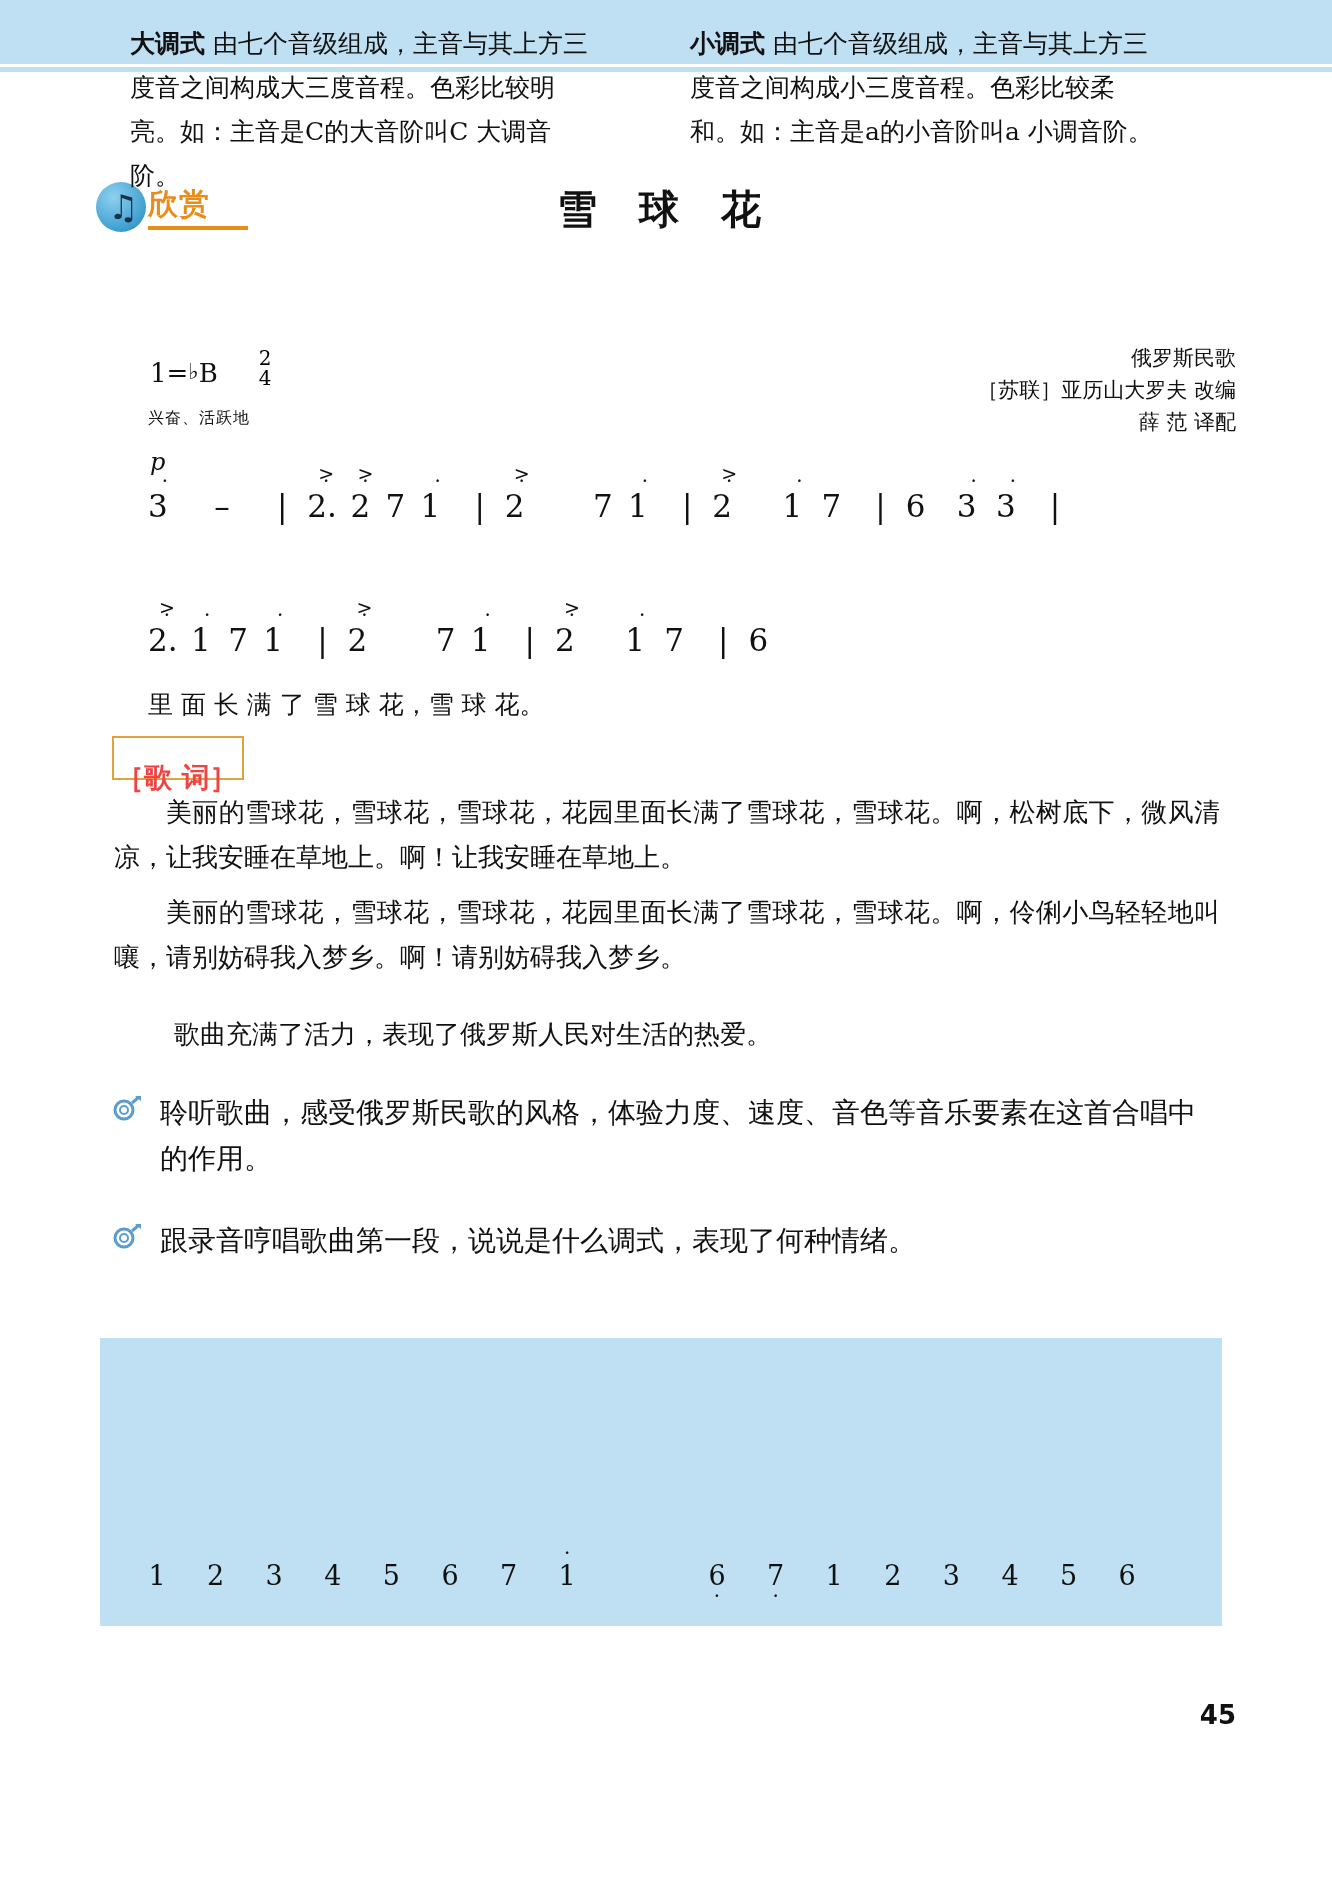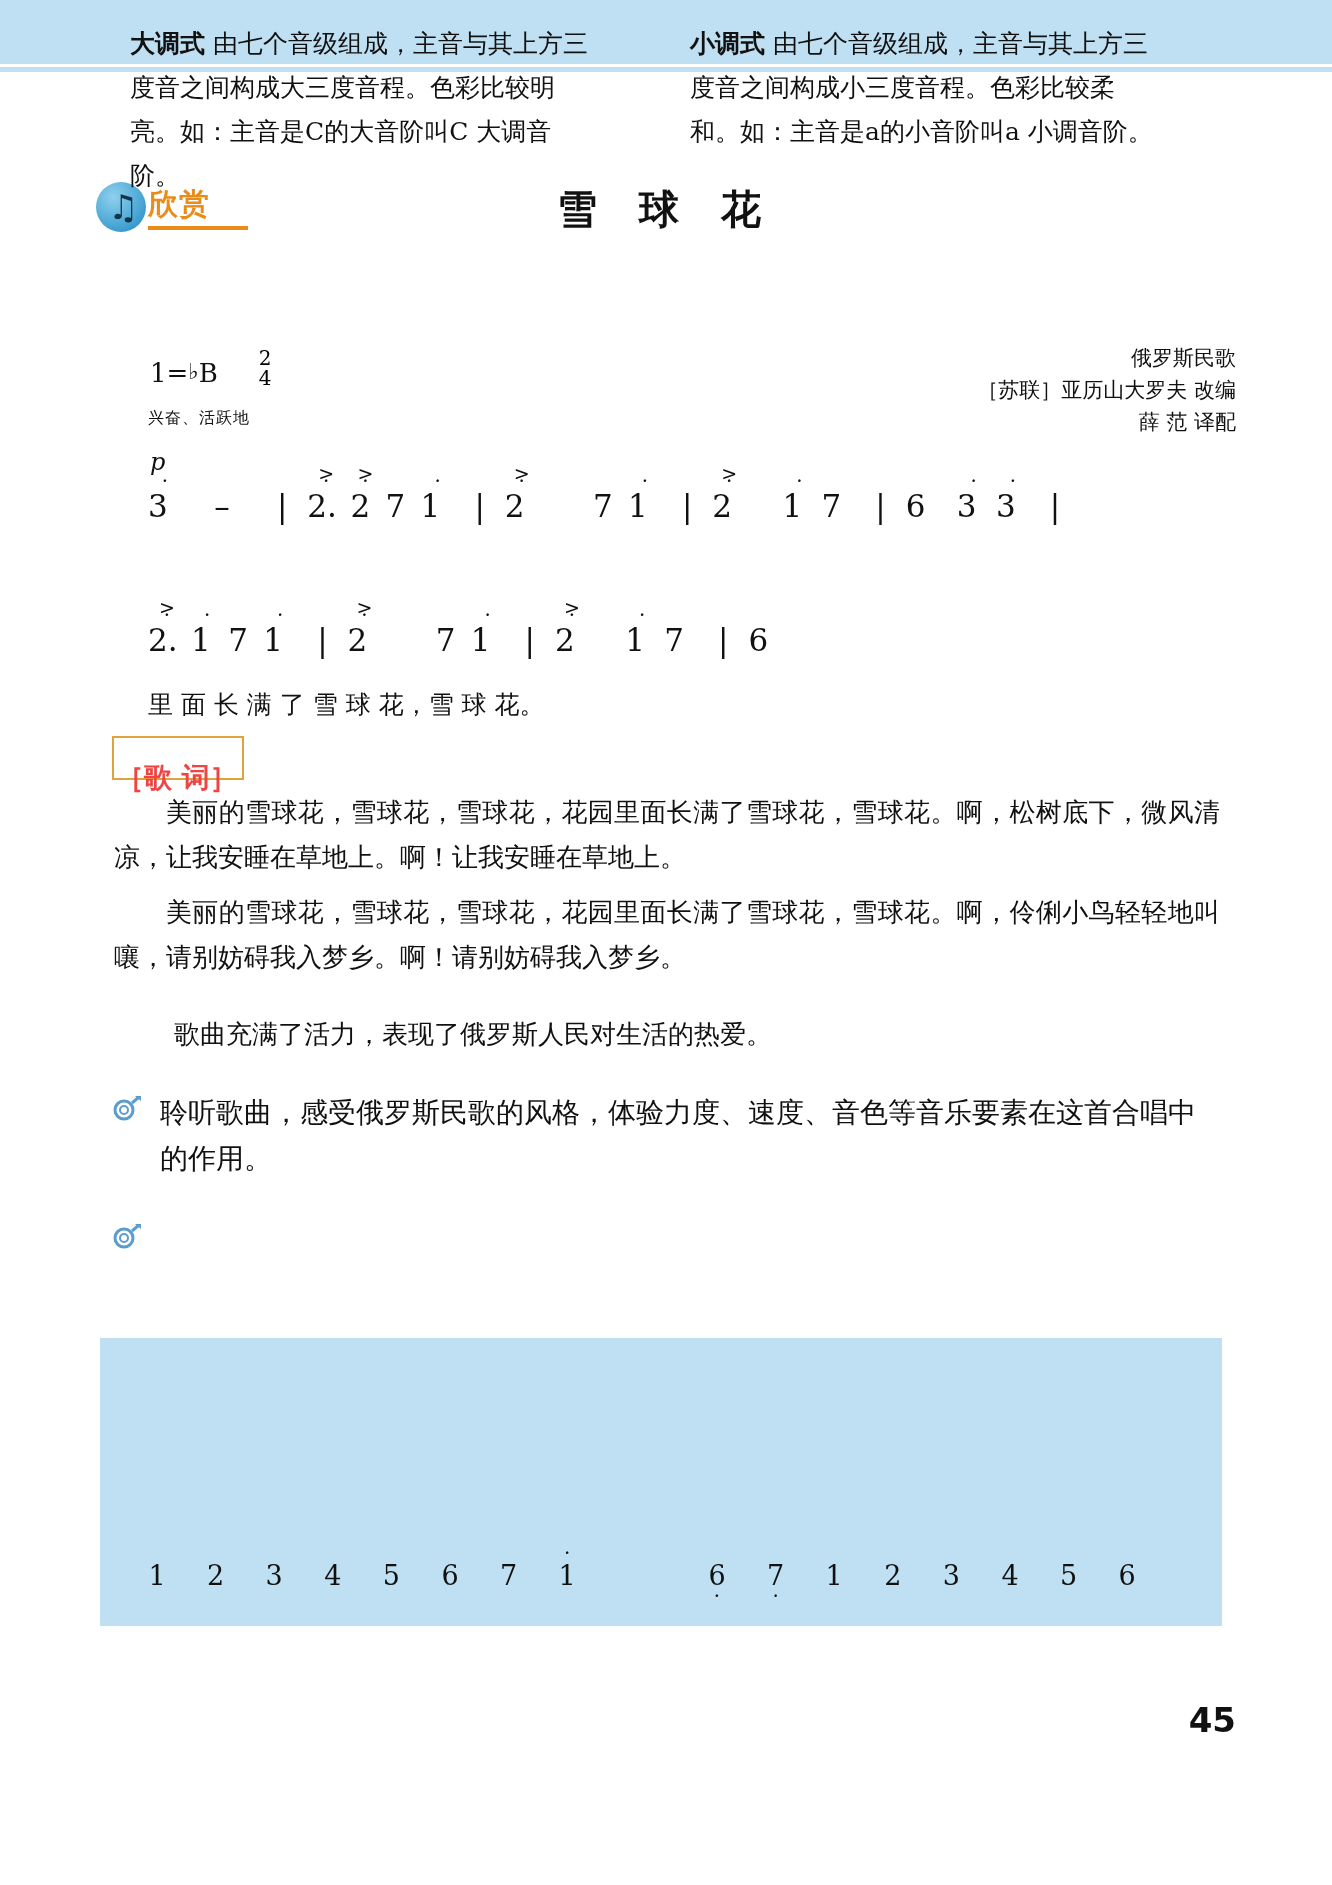--- a/index.html
+++ b/index.html
@@ -293,21 +293,21 @@
     transform: translateX(-50%);
     bottom: -10px;
     font-size: 20px;
     line-height: 10px;
   }
 
   .page-number {
     position: absolute;
     right: 96px;
     top: 1700px;
-    font-size: 34px;
+    font-size: 26px;
     font-weight: bold;
     color: #111;
     font-family: "DejaVu Sans", sans-serif;
   }
 </style>
 </head>
 <body>
 
 <div class="page">
 
@@ -404,20 +404,21 @@
   <div class="activity act1">聆听歌曲，感受俄罗斯民歌的风格，体验力度、速度、音色等音乐要素在这首合唱中的作用。</div>
 
   <div class="horn horn2">
     <svg width="34" height="34" viewBox="0 0 34 34">
       <circle cx="16" cy="18" r="9" fill="none" stroke="#5b9ccf" stroke-width="3"></circle>
       <circle cx="16" cy="18" r="4" fill="none" stroke="#5b9ccf" stroke-width="2"></circle>
       <path d="M24 11 L31 5" stroke="#5b9ccf" stroke-width="3" fill="none"></path>
       <path d="M27 4 L33 4 L33 9 Z" fill="#5b9ccf"></path>
     </svg>
   </div>
+  <div class="activity act2">跟录音哼唱歌曲第一段，说说是什么调式，表现了何种情绪。</div>
 
   <div class="blue-box"></div>
   <div class="bb-col bb-left">
     <span class="bb-term">大调式</span>
     <span>由七个音级组成，主音与其上方三度音之间构成大三度音程。色彩比较明亮。如：主音是C的大音阶叫C 大调音阶。</span>
   </div>
   <div class="bb-col bb-right">
     <span class="bb-term">小调式</span>
     <span>由七个音级组成，主音与其上方三度音之间构成小三度音程。色彩比较柔和。如：主音是a的小音阶叫a 小调音阶。</span>
   </div>

